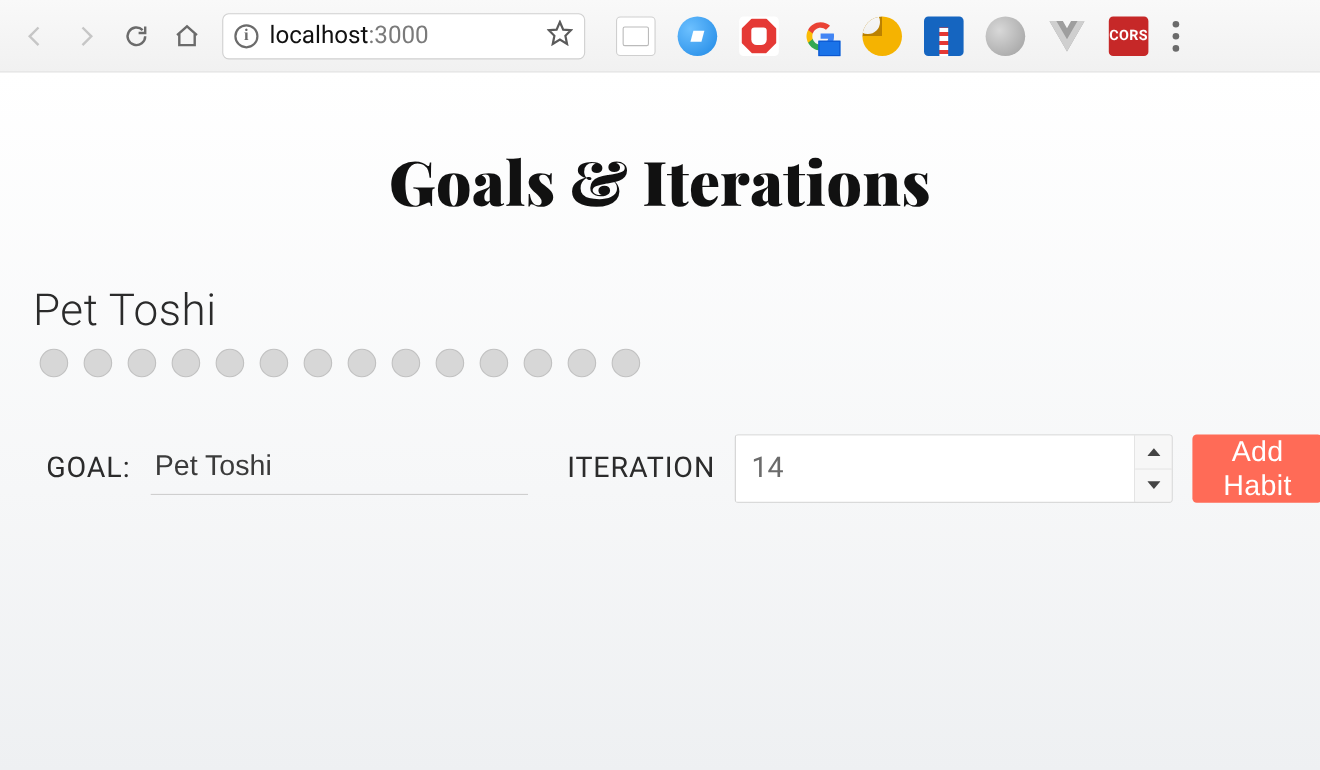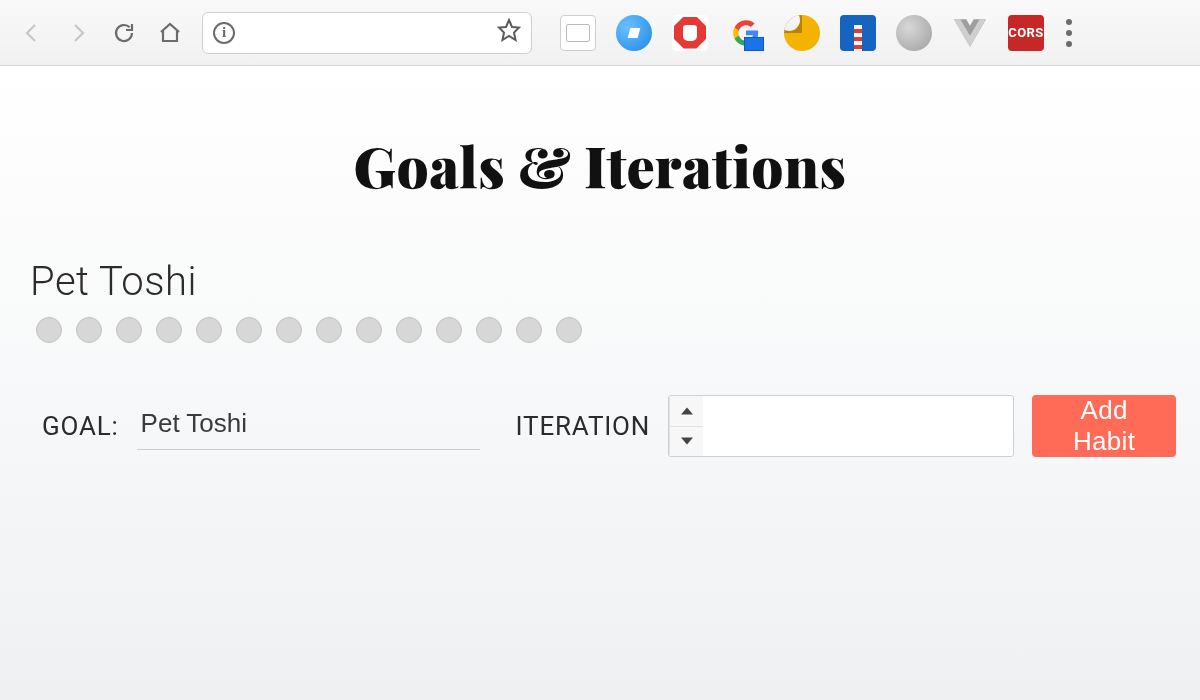--- a/index.html
+++ b/index.html
@@ -207,20 +207,21 @@
     <div class="nav-btn">
       <svg viewBox="0 0 24 24" fill="none" stroke="currentColor" stroke-width="2.2">
           <path d="M3 11 12 3l9 8"></path>
           <path d="M5 10v10h14V10"></path>
         </svg>
     </div>
   </div>
 
   <div class="omnibox">
     <span class="info-icon">i</span>
+    <span><span class="url-host">localhost</span><span class="url-port">:3000</span></span>
     <span class="spacer"></span>
     <span class="star">
       <svg viewBox="0 0 24 24" fill="none" stroke="currentColor" stroke-width="2">
           <polygon points="12 2 15 9 22 9.5 17 14.5 18.5 22 12 18 5.5 22 7 14.5 2 9.5 9 9"></polygon>
         </svg>
     </span>
   </div>
 
   <div class="extensions">
     <div class="ext card"></div>
@@ -282,20 +283,21 @@
         <div class="dot"></div>
       </div>
   </div>
 
   <div class="form-row">
     <span class="form-label">GOAL:</span>
     <input class="goal-input" type="text" value="Pet Toshi" style="">
 
     <span class="form-label gap-flex" style="margin-left:18px">ITERATION</span>
     <div class="iteration-wrap">
+      <input class="iteration-input" type="text" value="14" style="">
       <div class="spinner">
         <button>
             <svg viewBox="0 0 10 6">
               <polygon points="5,0 10,6 0,6" fill="currentColor"></polygon>
             </svg>
           </button>
         <button>
             <svg viewBox="0 0 10 6">
               <polygon points="0,0 10,0 5,6" fill="currentColor"></polygon>
             </svg>

